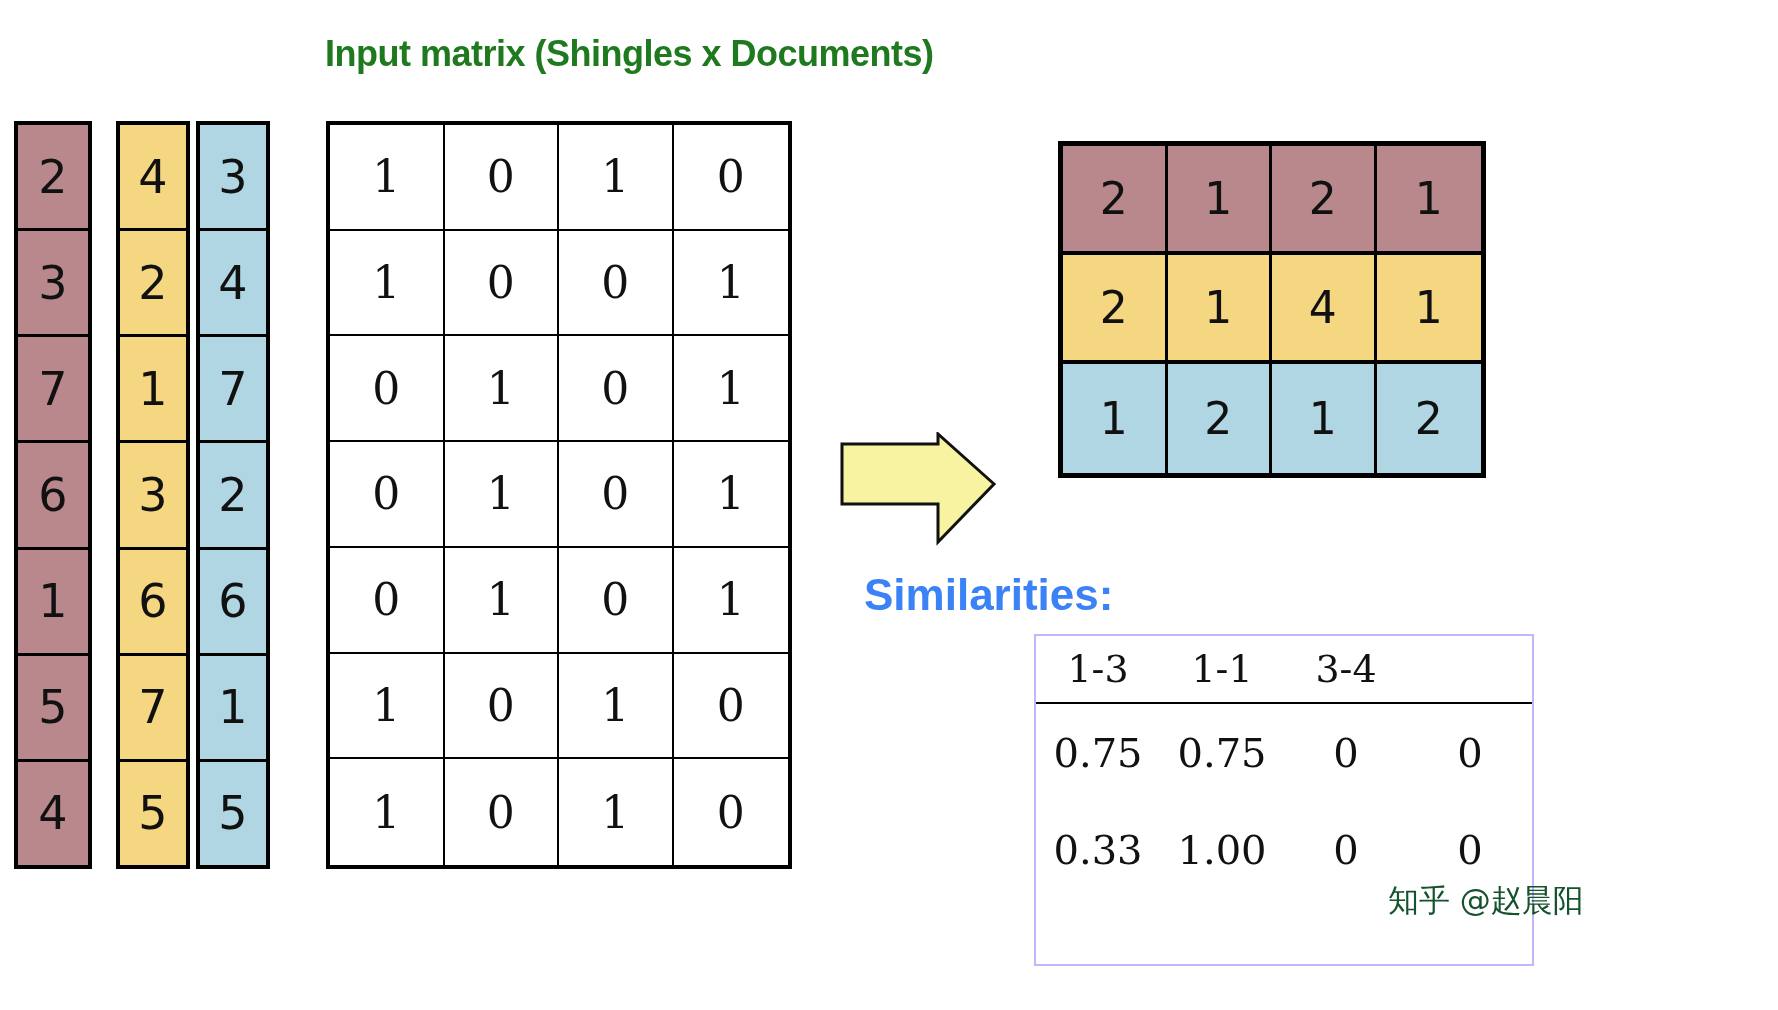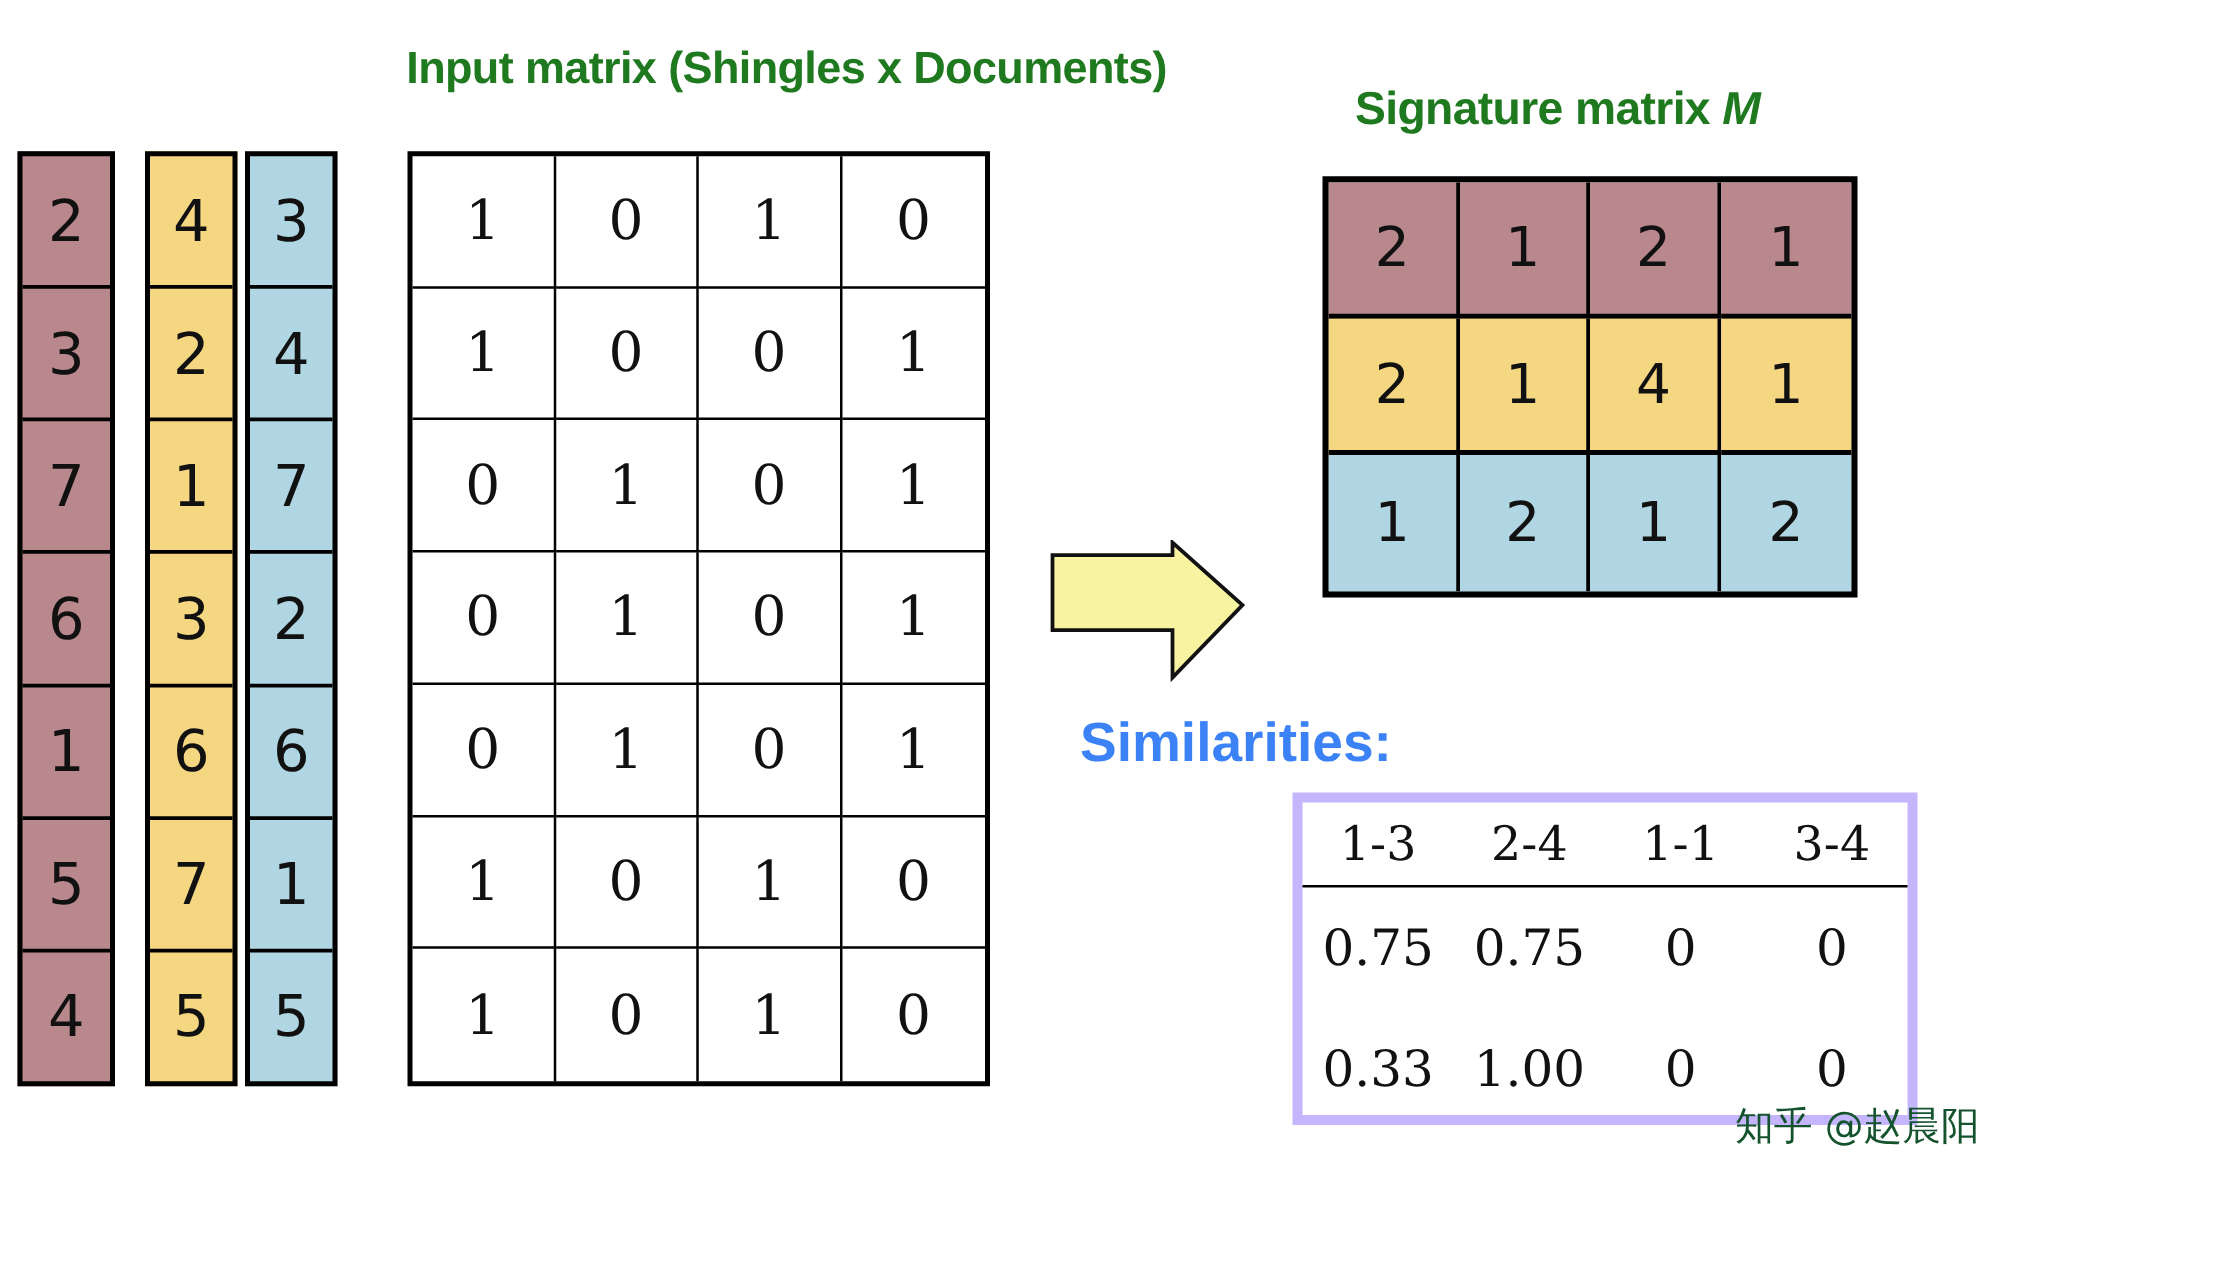--- a/index.html
+++ b/index.html
@@ -89,22 +89,22 @@
     font-size:44px;font-weight:bold;color:#3b82f6;
     font-family:"Liberation Sans", sans-serif;white-space:nowrap;text-align:right;
   }
   #simrowlabels{position:absolute;left:852px;top:718px;width:180px;}
   #simrowlabels .rlab{
     height:64px;line-height:64px;text-align:right;
     font-size:40px;font-weight:bold;color:#111;
     font-family:"Liberation Sans", sans-serif;white-space:nowrap;
   }
   #simtable{
-    position:absolute;left:1034px;top:634px;width:500px;height:266px;
-    border:8px solid #c4b5fd;box-sizing:border-box;background:#fff;
+    position:absolute;left:1034px;top:634px;width:500px;height:332px;
+    border:2px solid #c4b5fd;box-sizing:border-box;background:#fff;
   }
   #simtable .hrow{
     height:66px;display:grid;grid-template-columns:repeat(4,1fr);
     border-bottom:2px solid #000;
   }
   #simtable .hrow div{
     display:flex;align-items:center;justify-content:center;
     font-size:38px;color:#111;font-family:"DejaVu Serif", serif;
   }
   #simtable .drow{
@@ -124,24 +124,20 @@
   }
 </style>
 </head>
 <body>
 
 <div class="stage">
 
 
   <div class="heading" id="h-input">Input matrix (Shingles x Documents)</div>
 
-  <div class="heading" id="h-sig">
-    <span>Signature matrix</span>
-    <span class="mital">M</span>
-  </div>
 
   <div class="permcol" id="perm0">
     <div class="cell">2</div>
     <div class="cell">3</div>
     <div class="cell">7</div>
     <div class="cell">6</div>
     <div class="cell">1</div>
     <div class="cell">5</div>
     <div class="cell">4</div>
   </div>
@@ -223,21 +219,20 @@
     <div class="cell r2 lastrow">1</div>
     <div class="cell r2 lastrow lastcol">2</div>
   </div>
 
   <div id="sim-title">Similarities:</div>
 
 
   <div id="simtable">
     <div class="hrow">
       <div>1-3</div>
-      <div>2-4</div>
       <div>1-1</div>
       <div>3-4</div>
     </div>
     <div class="drow">
       <div>0.75</div>
       <div>0.75</div>
       <div>0</div>
       <div>0</div>
     </div>
     <div class="drow">

